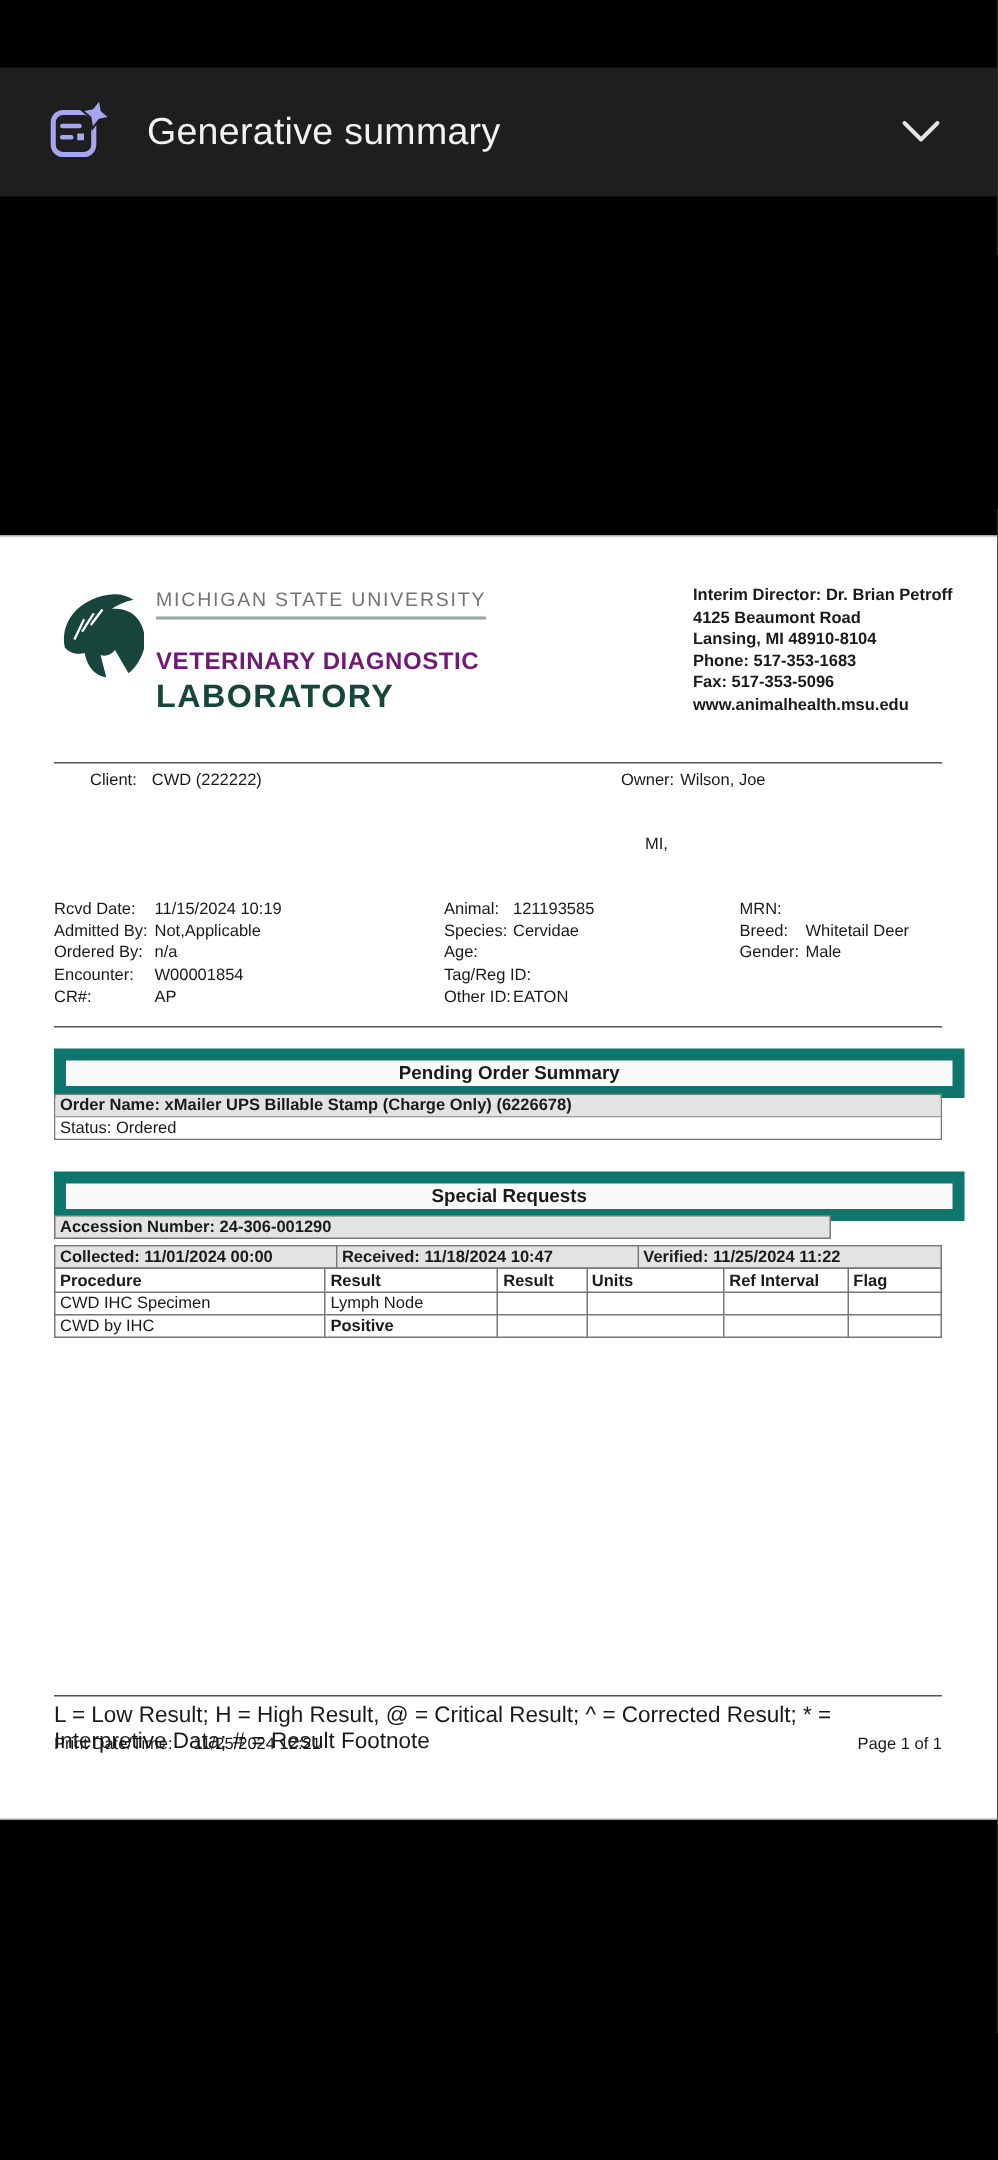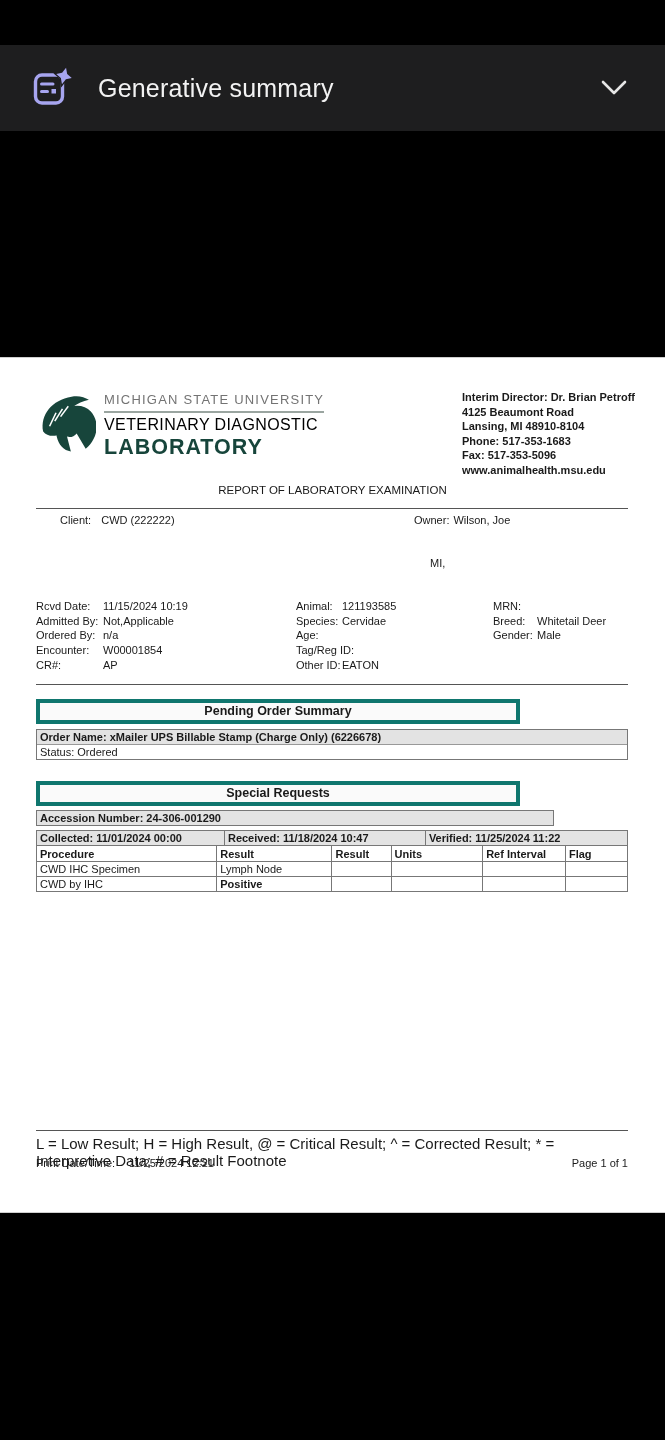--- a/index.html
+++ b/index.html
@@ -20,21 +20,21 @@
     position:absolute;top:357px;left:0;width:665px;height:856px;background:#fff;
     border-top:1px solid #cfcfcf;border-bottom:1px solid #cfcfcf;box-sizing:border-box;
     color:#1a1a1a;
   }
   .abs{position:absolute;}
   
   .logo-row{top:30px;left:38px;display:flex;align-items:flex-start;}
   .logo-text{margin-left:8px;padding-top:4px;}
   .uni{font-size:13px;color:#737373;letter-spacing:1.2px;padding-bottom:4px;
        border-bottom:2px solid #9aa5a0;white-space:nowrap;}
-  .dept1{font-size:16px;font-weight:normal;color:#000000;letter-spacing:.4px;margin-top:3px;white-space:nowrap;}
+  .dept1{font-size:16px;font-weight:bold;color:#701a75;letter-spacing:.4px;margin-top:20px;white-space:nowrap;}
   .dept2{font-size:21.5px;font-weight:bold;color:#17453b;letter-spacing:1px;margin-top:1px;white-space:nowrap;}
   
   .contact{top:32px;left:462px;width:185px;font-size:11px;font-weight:bold;line-height:14.6px;}
   
   .report-title{top:126px;left:0;width:665px;text-align:center;font-size:11.5px;}
   .divider{left:36px;width:592px;border-top:1px solid #555;height:0;}
   .hr1{top:150px;}
   .hr2{top:326px;}
   .hr3{top:772px;}
   
@@ -46,21 +46,21 @@
   .details{top:241px;left:36px;width:592px;font-size:11px;line-height:14.7px;}
   .dcol{position:absolute;top:0;}
   .dcol.c1{left:0;}
   .dcol.c2{left:260px;}
   .dcol.c3{left:457px;}
   .drow{display:flex;white-space:nowrap;}
   .c1 .lbl{width:67px;flex:none;}
   .c2 .lbl{width:46px;flex:none;}
   .c3 .lbl{width:44px;flex:none;}
   
-  .section-box{left:36px;width:484px;box-sizing:border-box;border:4px solid #0f766e;background:#fafafa;
+  .section-box{left:36px;width:607px;box-sizing:border-box;border:8px solid #0f766e;background:#fafafa;
     text-align:center;font-weight:bold;font-size:12.5px;line-height:17px;}
   .pending-box{top:341px;}
   .special-box{top:423px;}
   
   .order-table{top:371px;left:36px;width:592px;box-sizing:border-box;border:1px solid #777;font-size:11px;}
   .order-name{background:#e3e3e3;font-weight:bold;padding:1px 3px;border-bottom:1px solid #999;}
   .order-status{background:#fff;padding:1px 3px;}
   
   .accession{top:452px;left:36px;width:518px;box-sizing:border-box;background:#e3e3e3;
     border:1px solid #777;font-weight:bold;font-size:11px;padding:1px 3px;}
@@ -123,21 +123,20 @@
 
     <div class="abs contact">
       <div>Interim Director: Dr. Brian Petroff</div>
       <div>4125 Beaumont Road</div>
       <div>Lansing, MI 48910-8104</div>
       <div>Phone: 517-353-1683</div>
       <div>Fax: 517-353-5096</div>
       <div>www.animalhealth.msu.edu</div>
     </div>
 
-    <div class="abs report-title">REPORT OF LABORATORY EXAMINATION</div>
     <div class="abs divider hr1"></div>
 
     <div class="abs client-row">
       <span>
         <span class="lblgap">Client:</span><span>CWD (222222)</span>
       </span>
       <span class="owner">
         <span class="lblgap" style="margin-right:4px;">Owner:</span><span>Wilson, Joe</span>
       </span>
     </div>

